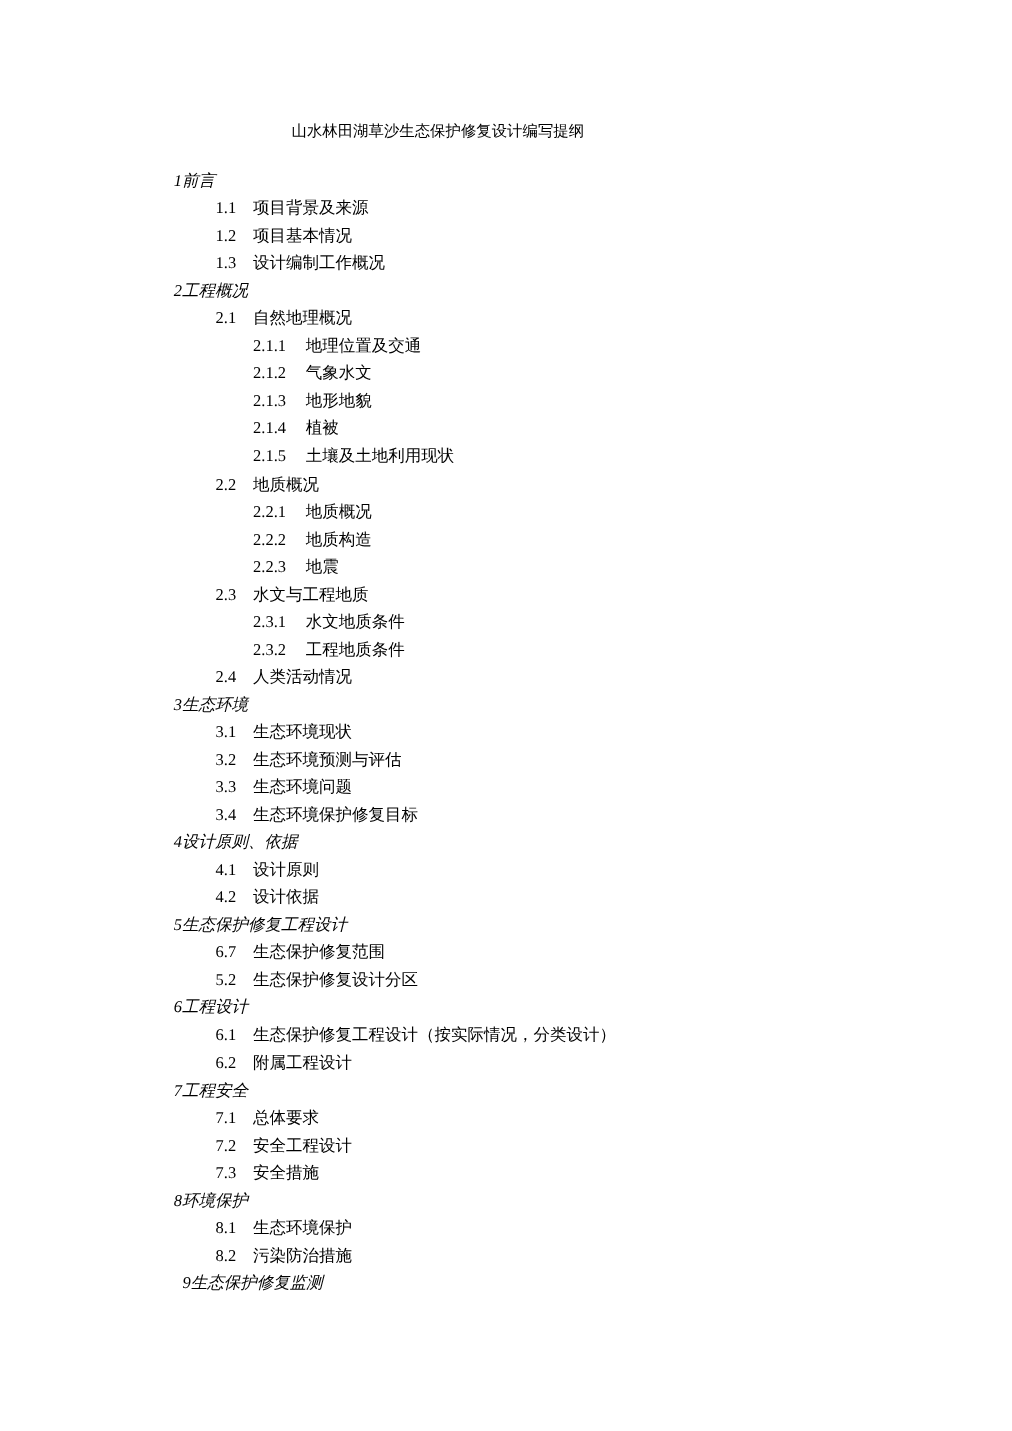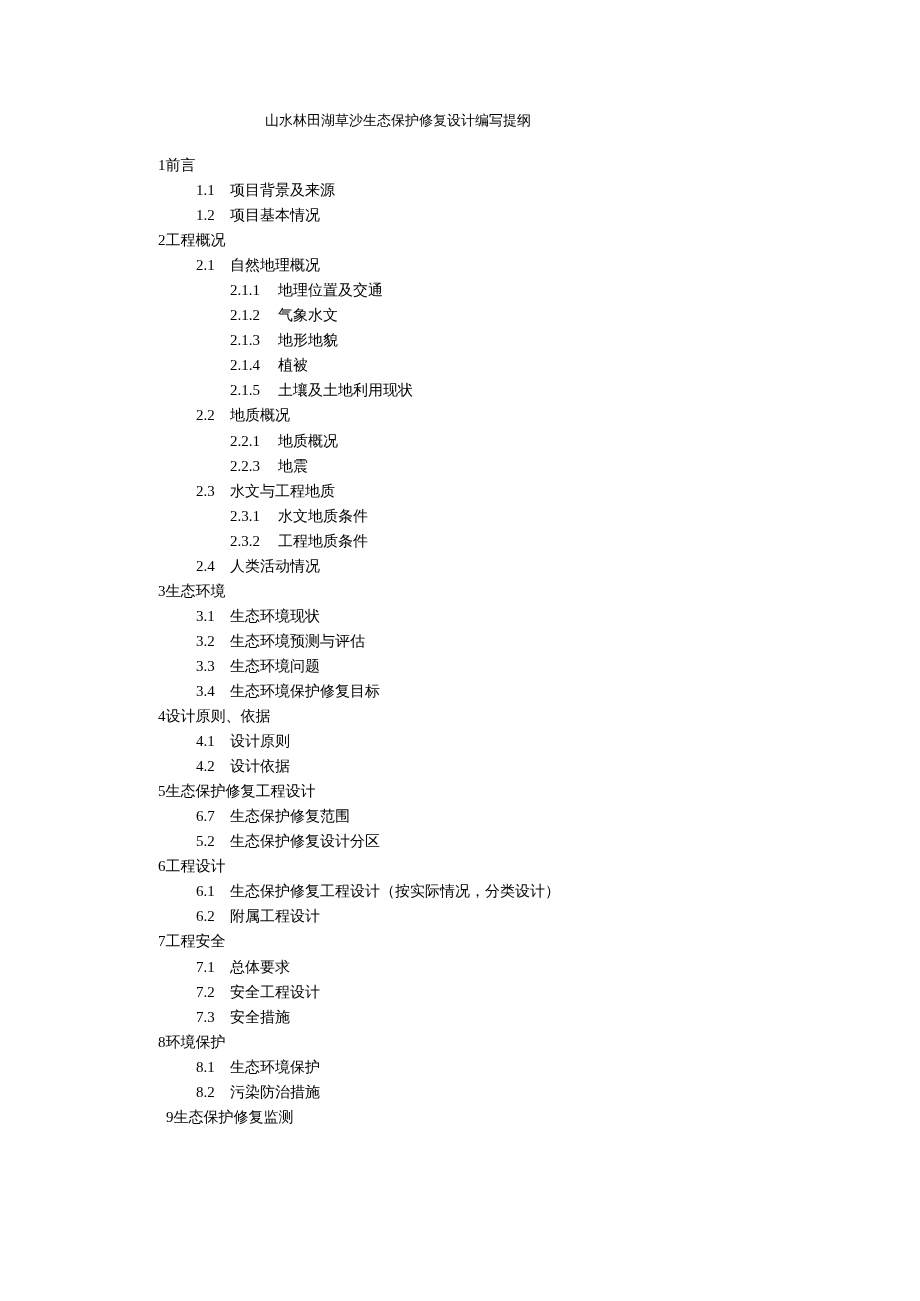--- a/index.html
+++ b/index.html
@@ -22,20 +22,21 @@
       line-height: 1.5;
       padding-left: 175px;
       width: 500px;
     }
     .outline {
       font-size: 15px;
       line-height: 1.67;
     }
     .level-1 {
       margin-left: 68px;
+      font-style: italic;
     }
     .level-2 {
       margin-left: 106px;
     }
     .level-3 {
       margin-left: 140px;
     }
     .num-1 {
       display: inline;
     }
@@ -51,30 +52,32 @@
 </head>
 <body>
 
 <div class="title">山水林田湖草沙生态保护修复设计编写提纲</div>
 
 <div class="outline">
 
   <div class="level-1"><span class="num-1">1</span><span>前言</span></div>
   <div class="level-2"><span class="num-2">1.1</span><span>项目背景及来源</span></div>
   <div class="level-2"><span class="num-2">1.2</span><span>项目基本情况</span></div>
+  <div class="level-2"><span class="num-2">1.3</span><span>设计编制工作概况</span></div>
 
   <div class="level-1"><span class="num-1">2</span><span>工程概况</span></div>
   <div class="level-2"><span class="num-2">2.1</span><span>自然地理概况</span></div>
   <div class="level-3"><span class="num-3">2.1.1</span><span>地理位置及交通</span></div>
   <div class="level-3"><span class="num-3">2.1.2</span><span>气象水文</span></div>
   <div class="level-3"><span class="num-3">2.1.3</span><span>地形地貌</span></div>
   <div class="level-3"><span class="num-3">2.1.4</span><span>植被</span></div>
   <div class="level-3"><span class="num-3">2.1.5</span><span>土壤及土地利用现状</span></div>
   <div class="level-2"><span class="num-2">2.2</span><span>地质概况</span></div>
   <div class="level-3"><span class="num-3">2.2.1</span><span>地质概况</span></div>
+  <div class="level-3"><span class="num-3">2.2.2</span><span>地质构造</span></div>
   <div class="level-3"><span class="num-3">2.2.3</span><span>地震</span></div>
   <div class="level-2"><span class="num-2">2.3</span><span>水文与工程地质</span></div>
   <div class="level-3"><span class="num-3">2.3.1</span><span>水文地质条件</span></div>
   <div class="level-3"><span class="num-3">2.3.2</span><span>工程地质条件</span></div>
   <div class="level-2"><span class="num-2">2.4</span><span>人类活动情况</span></div>
 
   <div class="level-1"><span class="num-1">3</span><span>生态环境</span></div>
   <div class="level-2"><span class="num-2">3.1</span><span>生态环境现状</span></div>
   <div class="level-2"><span class="num-2">3.2</span><span>生态环境预测与评估</span></div>
   <div class="level-2"><span class="num-2">3.3</span><span>生态环境问题</span></div>

